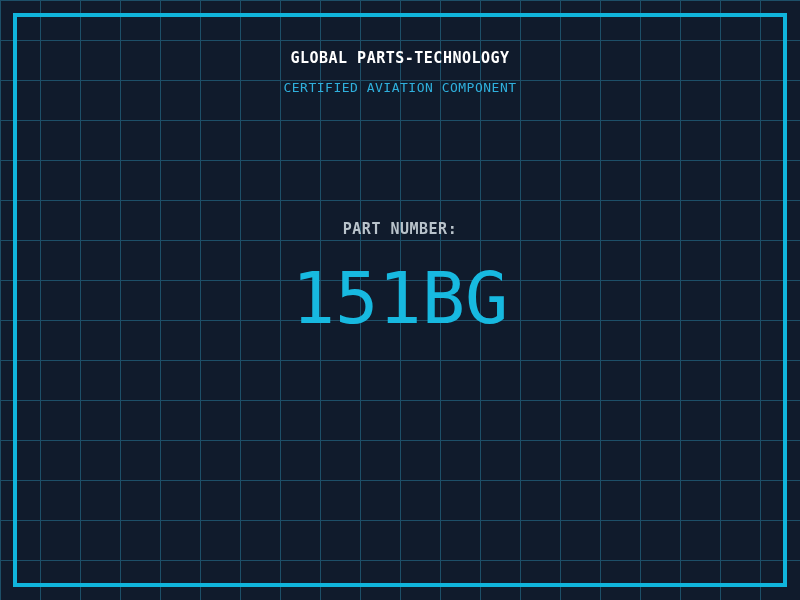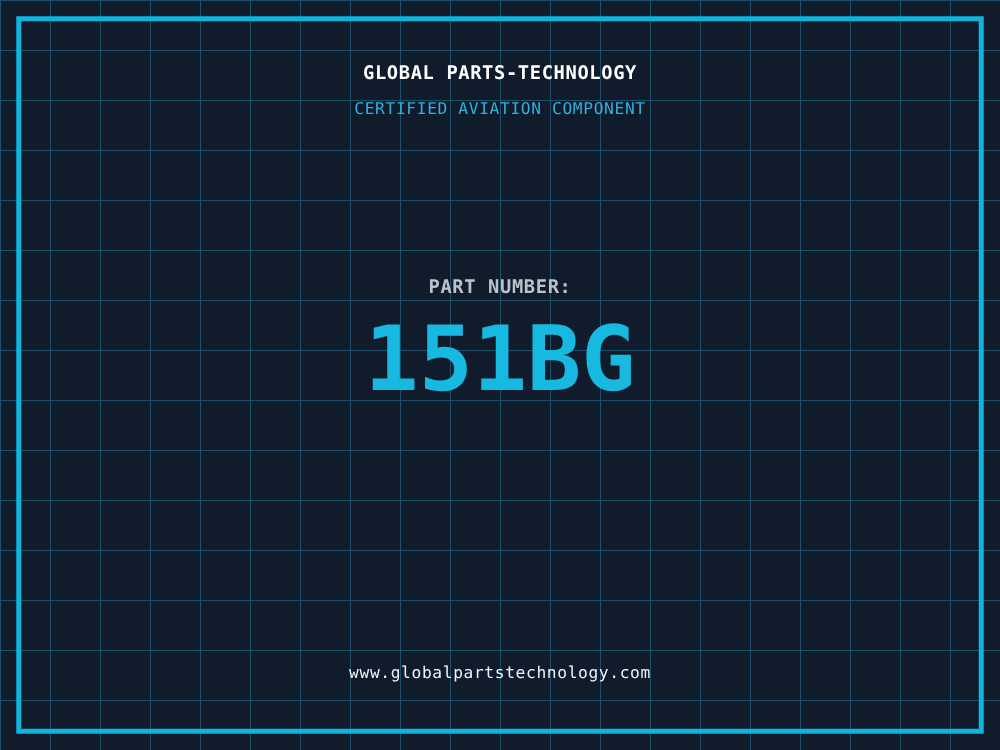--- a/index.html
+++ b/index.html
@@ -57,24 +57,24 @@
   }
   .part-label {
     top: 220px;
     font-size: 15px;
     line-height: 18px;
     font-weight: bold;
     color: #b9c3cb;
     letter-spacing: 0.5px;
   }
   .part-number {
-    top: 251px;
+    top: 262px;
     font-size: 72px;
     line-height: 72px;
-    font-weight: bold;
+    font-weight: normal;
     color: #17b9e0;
   }
   .website {
     top: 531px;
     font-size: 13px;
     line-height: 16px;
     font-weight: normal;
     color: #eff3f5;
     letter-spacing: 0.5px;
   }
@@ -86,14 +86,13 @@
   <div class="frame"></div>
 
   <div class="txt subtitle">CERTIFIED AVIATION COMPONENT</div>
 
   <div class="txt title">GLOBAL PARTS-TECHNOLOGY</div>
 
   <div class="txt part-label">PART NUMBER:</div>
 
   <div class="txt part-number">151BG</div>
 
-  <div class="txt website">www.globalpartstechnology.com</div>
 </div>
 
 </body></html>

